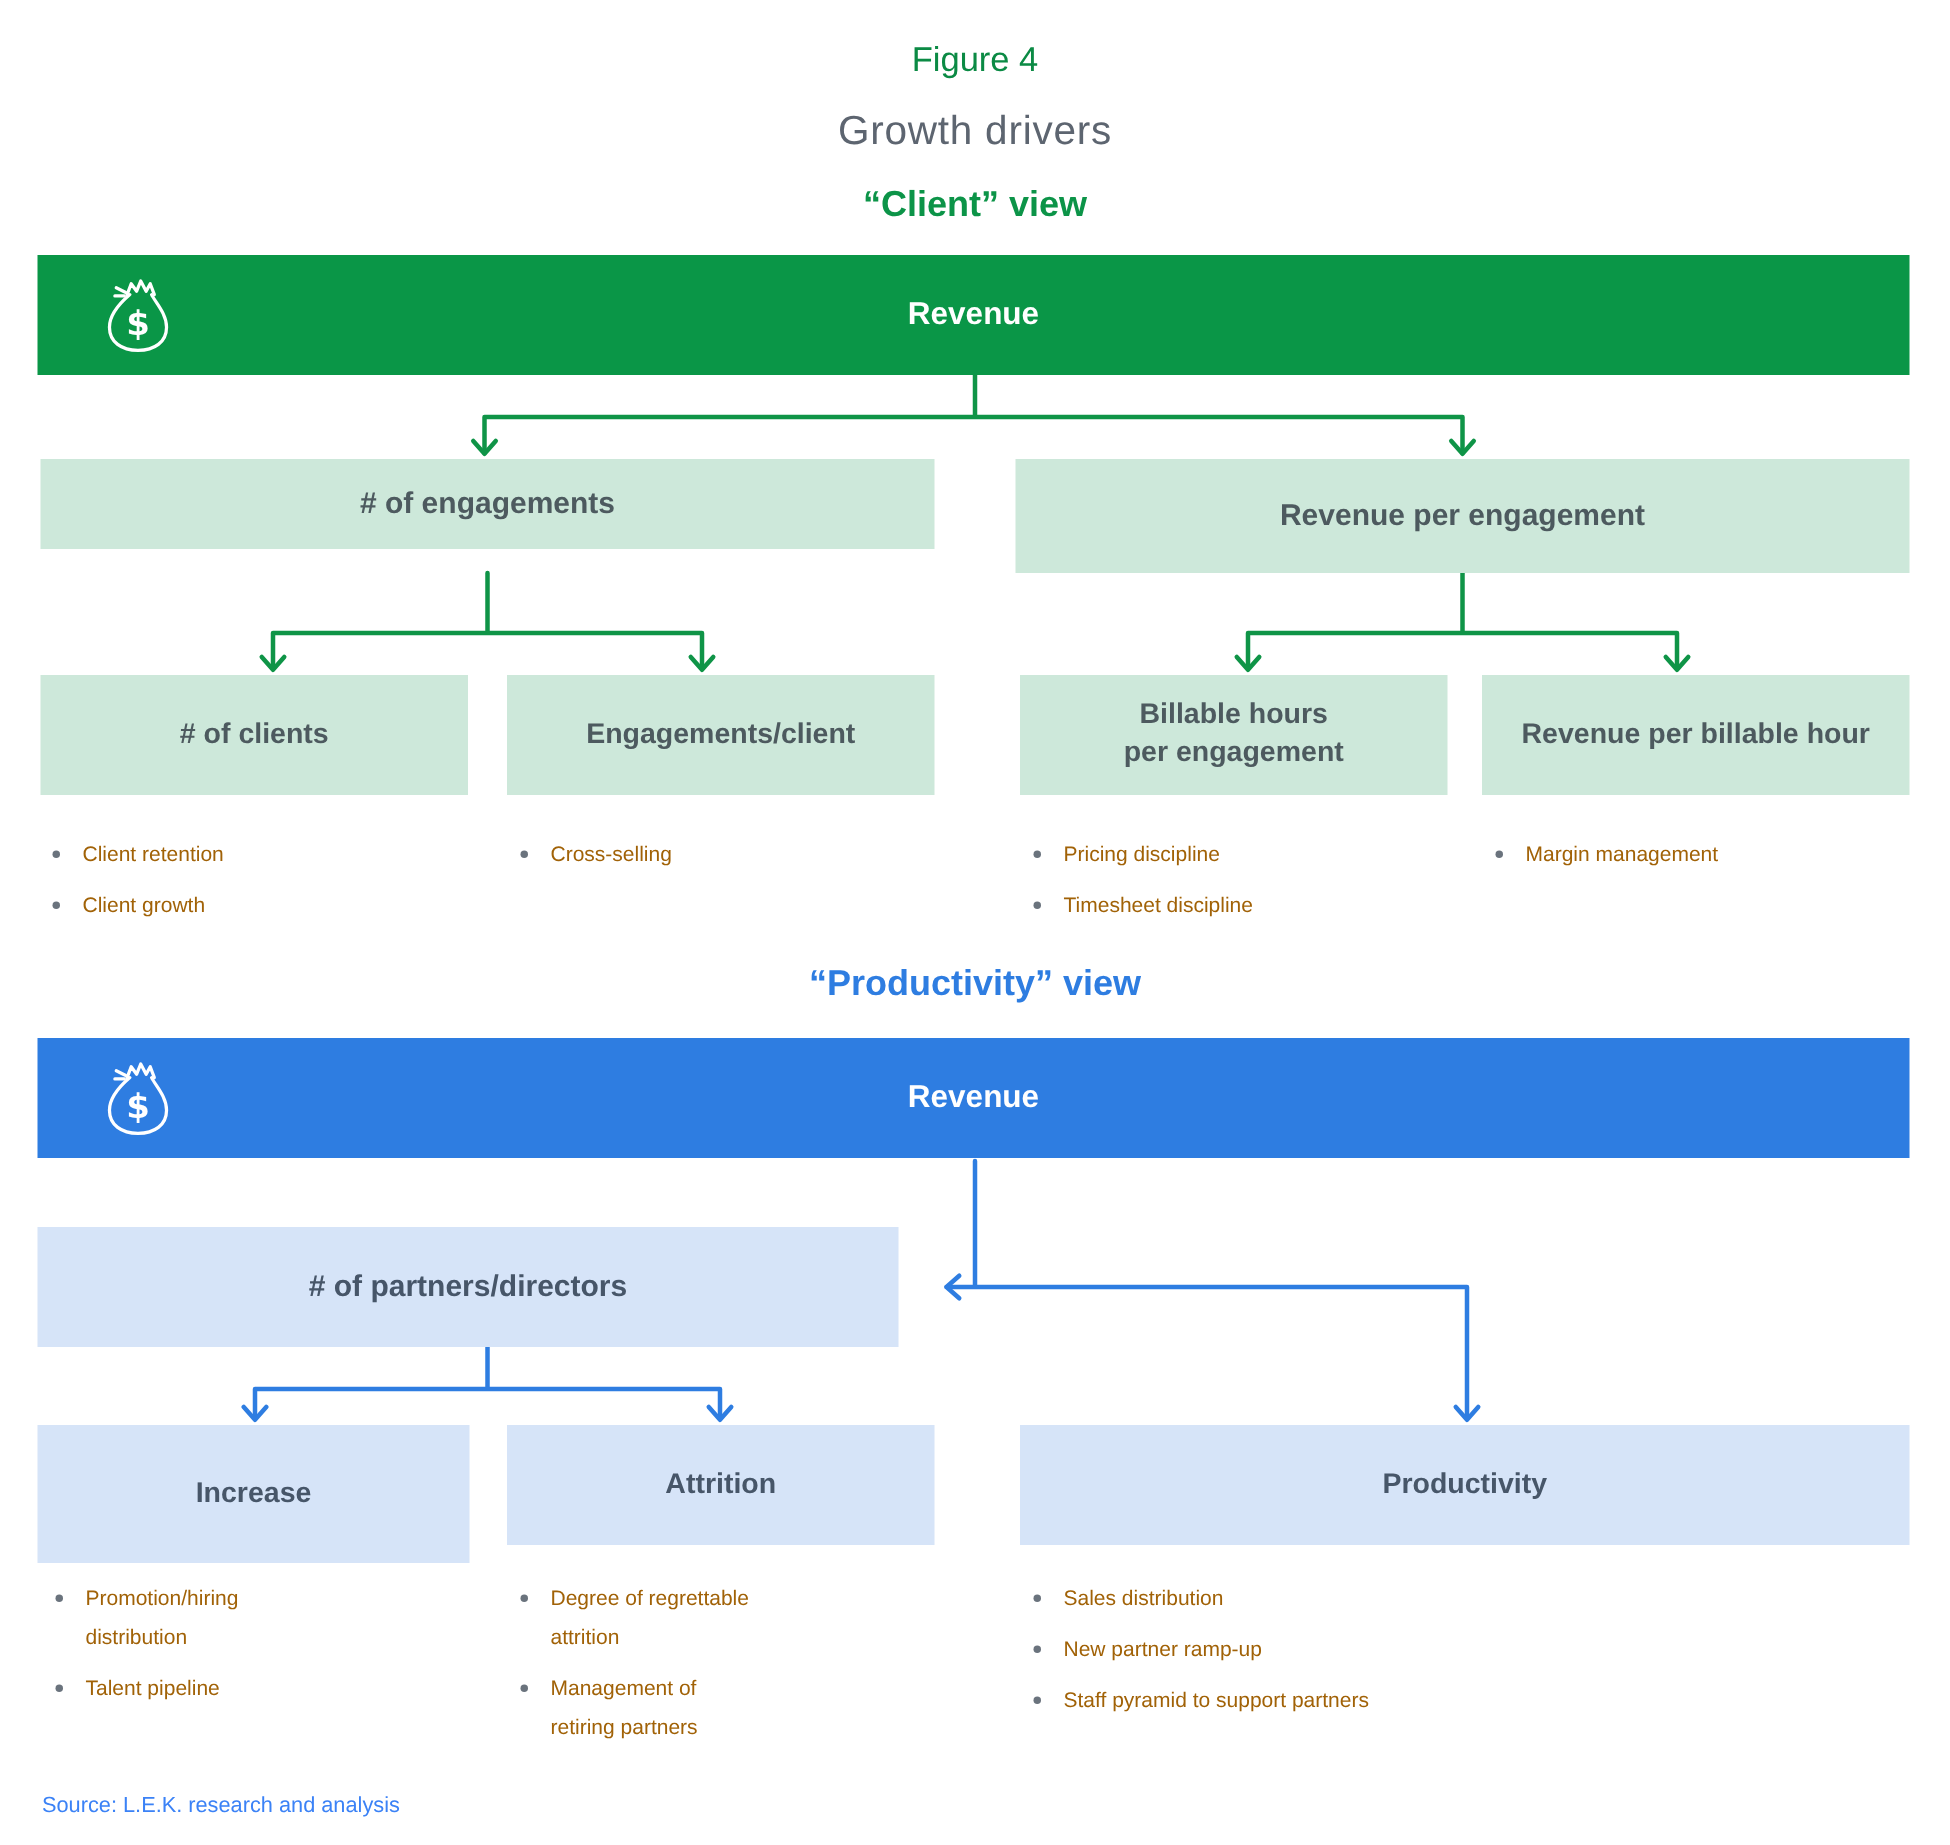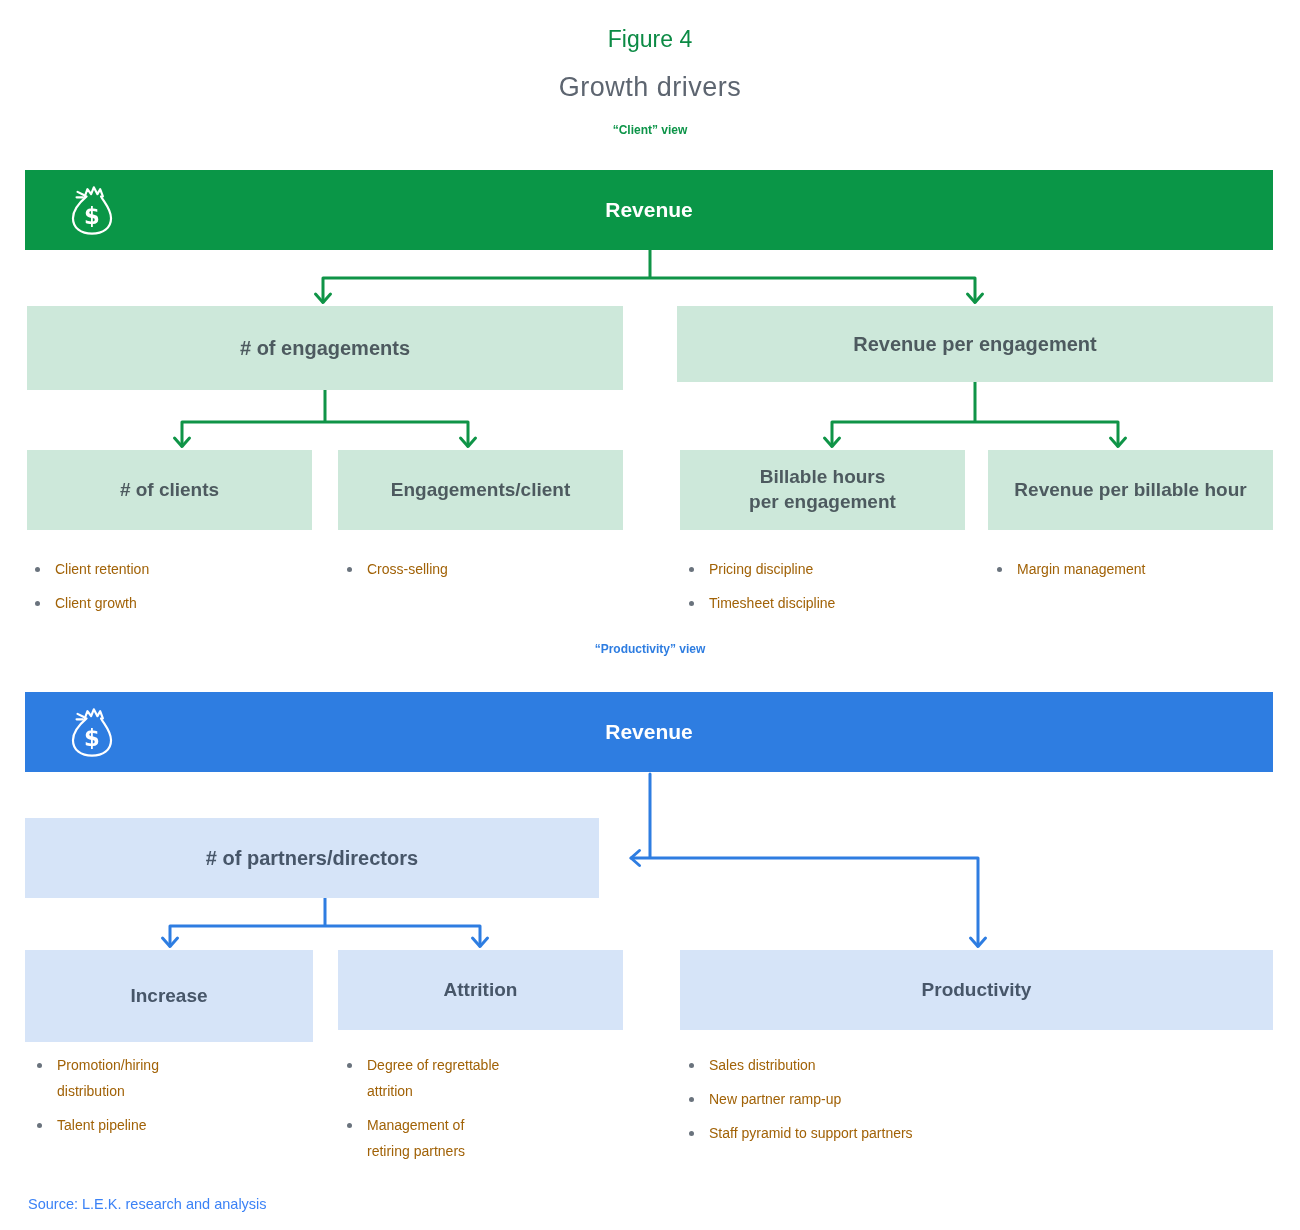--- a/index.html
+++ b/index.html
@@ -7,21 +7,21 @@
     position: relative;
     width: 1300px;
     height: 1230px;
     background: #ffffff;
     font-family: "Liberation Sans", "DejaVu Sans", sans-serif;
     overflow: hidden;
   }
   .centered-text { position: absolute; left: 0; right: 0; text-align: center; }
   .figure-label { top: 26px; font-size: 23px; font-weight: normal; color: #0b8a44; }
   .chart-title  { top: 72px; font-size: 27px; font-weight: 400; color: #5d6570; letter-spacing: 0.5px; }
-  .section-label { font-size: 12px; font-weight: bold; }
+  .section-label { font-size: 24px; font-weight: bold; }
   .section-label.green { top: 123px; color: #0c9448; }
   .section-label.blue  { top: 642px; color: #2e7de1; }
 
   .root-bar {
     position: absolute;
     left: 25px;
     width: 1248px;
     height: 80px;
     display: flex;
     align-items: center;
@@ -45,21 +45,21 @@
     font-weight: bold;
     color: #4d5a5f;
     white-space: pre-line;
     line-height: 1.3;
   }
   .node.green { background: #cde8da; }
   .node.blue  { background: #d6e4f8; color: #475669; }
   .node.lvl2  { font-size: 20px; }
 
   
-  .n-engagements      { left: 27px;  top: 306px; width: 596px; height: 84px; }
+  .n-engagements      { left: 27px;  top: 306px; width: 596px; height: 60px; }
   .n-rev-per-eng      { left: 677px; top: 306px; width: 596px; height: 76px; }
   
   .n-clients          { left: 27px;  top: 450px; width: 285px; height: 80px; }
   .n-eng-client       { left: 338px; top: 450px; width: 285px; height: 80px; }
   .n-billable         { left: 680px; top: 450px; width: 285px; height: 80px; }
   .n-rev-billable     { left: 988px; top: 450px; width: 285px; height: 80px; }
   
   .n-partners         { left: 25px;  top: 818px; width: 574px; height: 80px; }
   .n-increase         { left: 25px;  top: 950px; width: 288px; height: 92px; }
   .n-attrition        { left: 338px; top: 950px; width: 285px; height: 80px; }

